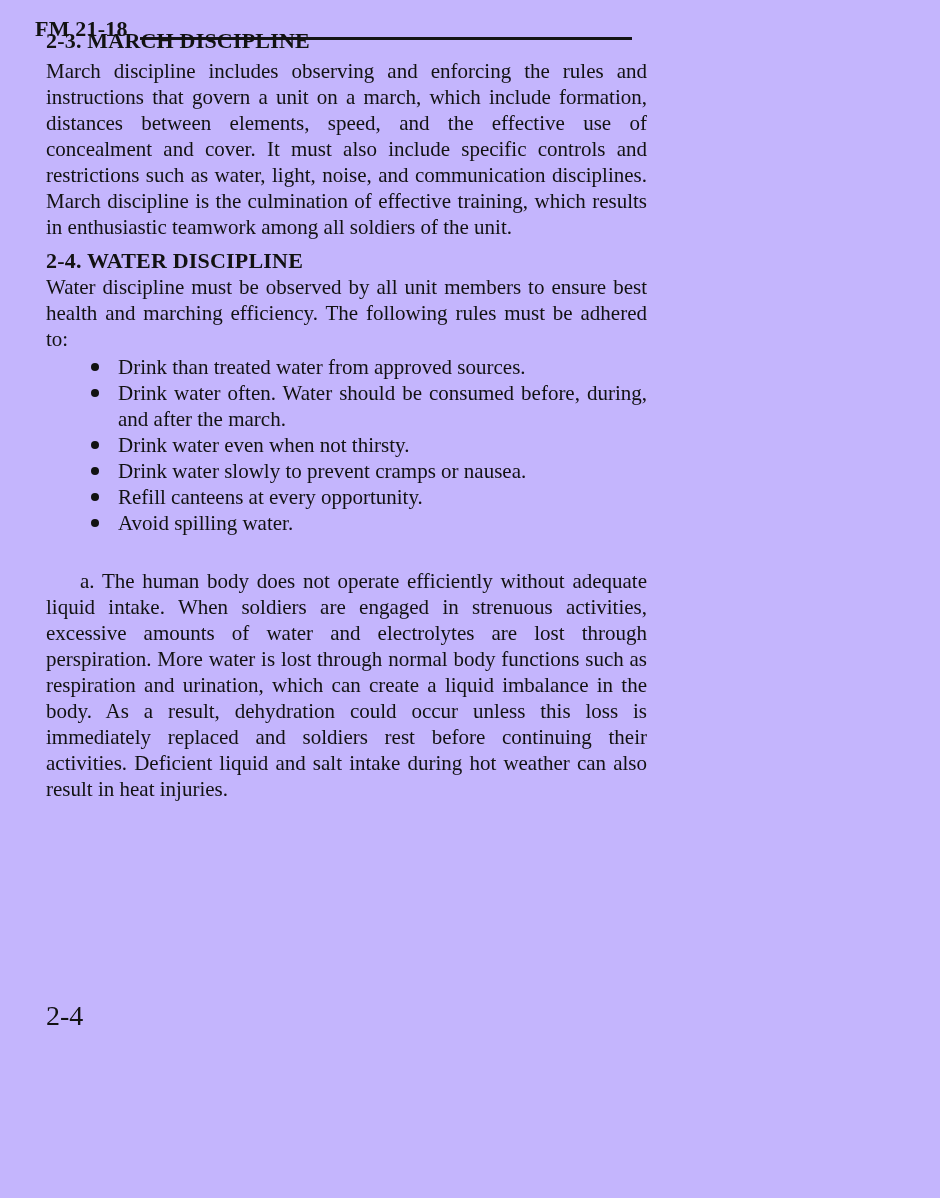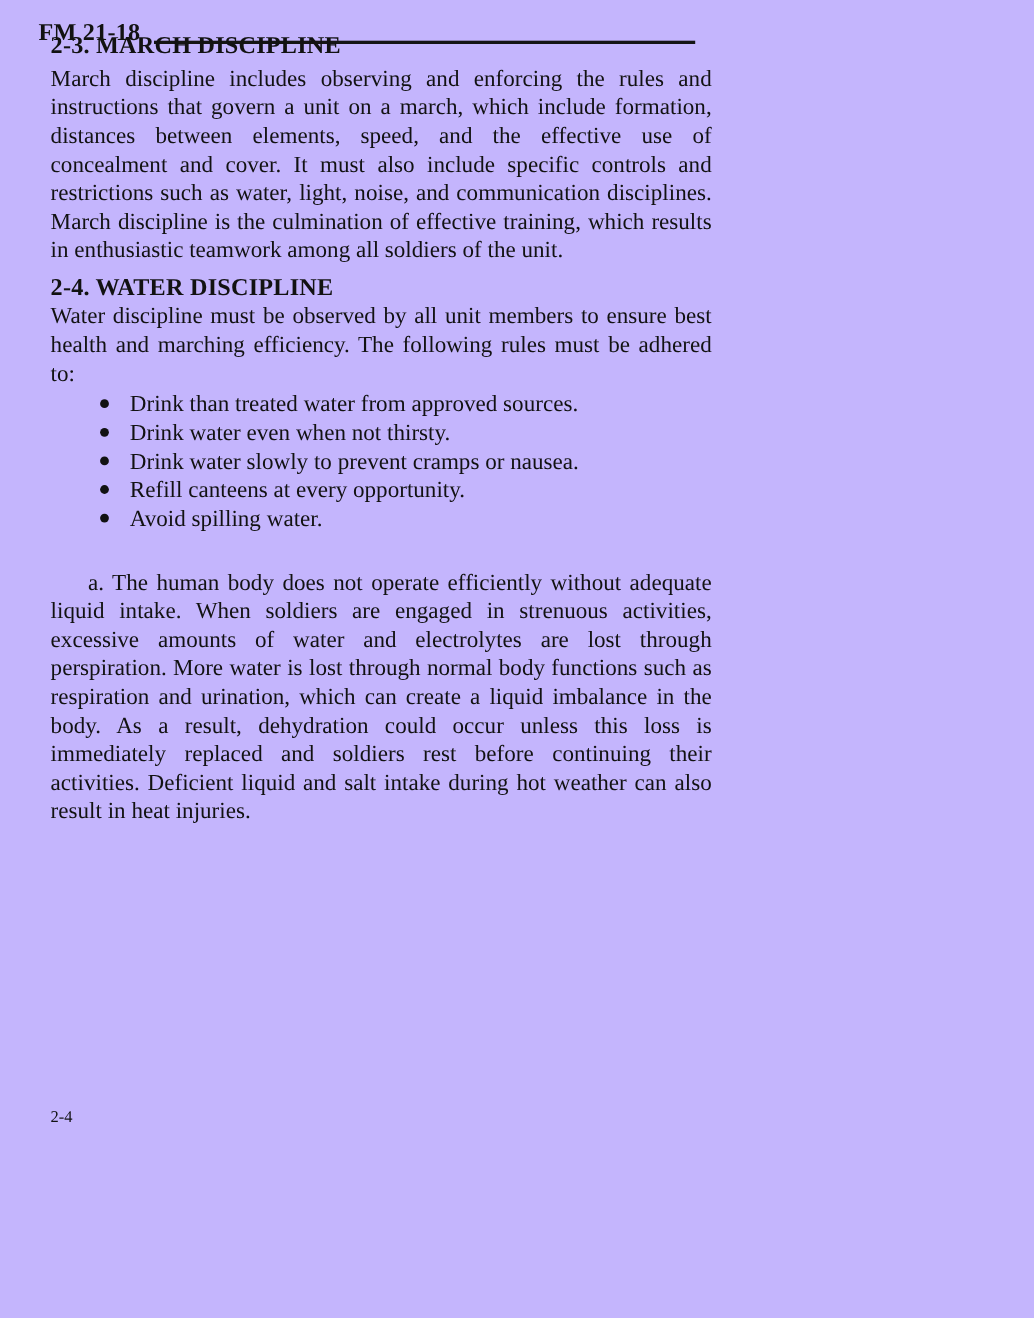--- a/index.html
+++ b/index.html
@@ -76,21 +76,21 @@
     border-radius: 50%;
   }
   p.subpara {
     margin-top: 32px;
     text-indent: 34px;
   }
   
   .page-footer {
     position: absolute;
     left: 46px; top: 1004px;
-    font-size: 15px;
+    font-size: 28px;
     line-height: 24px;
   }
 </style>
 </head>
 <body>
 
 <div class="page">
 
   <header class="fm-header">
     <span class="fm-title">FM 21-18</span>
@@ -102,20 +102,24 @@
     <h2 class="first">2-3. MARCH DISCIPLINE</h2>
     <p class="body-after-heading">March discipline includes observing and enforcing the rules and instructions that govern a unit on a march, which include formation, distances between elements, speed, and the effective use of concealment and cover. It must also include specific controls and restrictions such as water, light, noise, and communication disciplines. March discipline is the culmination of effective training, which results in enthusiastic teamwork among all soldiers of the unit.</p>
 
     <h2 class="second">2-4. WATER DISCIPLINE</h2>
     <p>Water discipline must be observed by all unit members to ensure best health and marching efficiency. The following rules must be adhered to:</p>
 
     <ul class="rules">
       <li>
         <span class="dot"></span>
         <span>Drink than treated water from approved sources.</span>
+      </li>
+      <li>
+        <span class="dot"></span>
+        <span>Drink water often. Water should be consumed before, during, and after the march.</span>
       </li>
       <li>
         <span class="dot"></span>
         <span>Drink water even when not thirsty.</span>
       </li>
       <li>
         <span class="dot"></span>
         <span>Drink water slowly to prevent cramps or nausea.</span>
       </li>
       <li>

